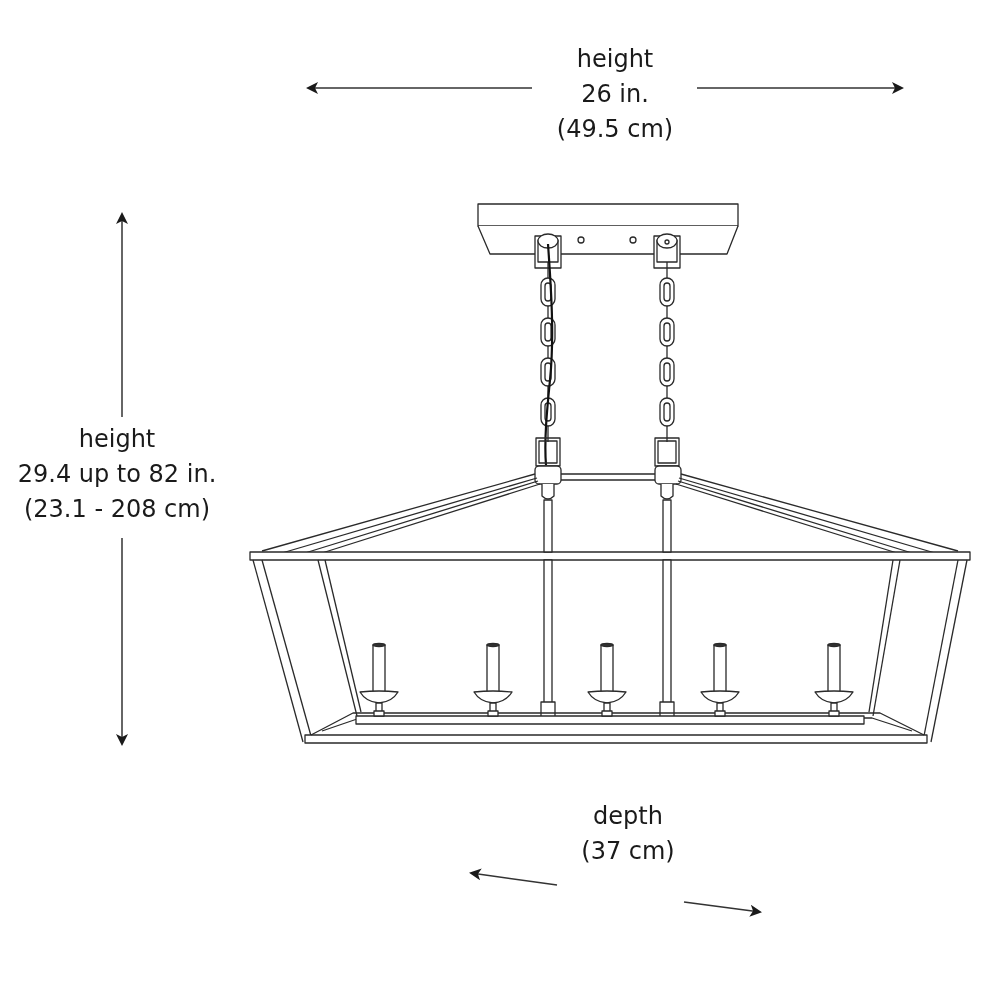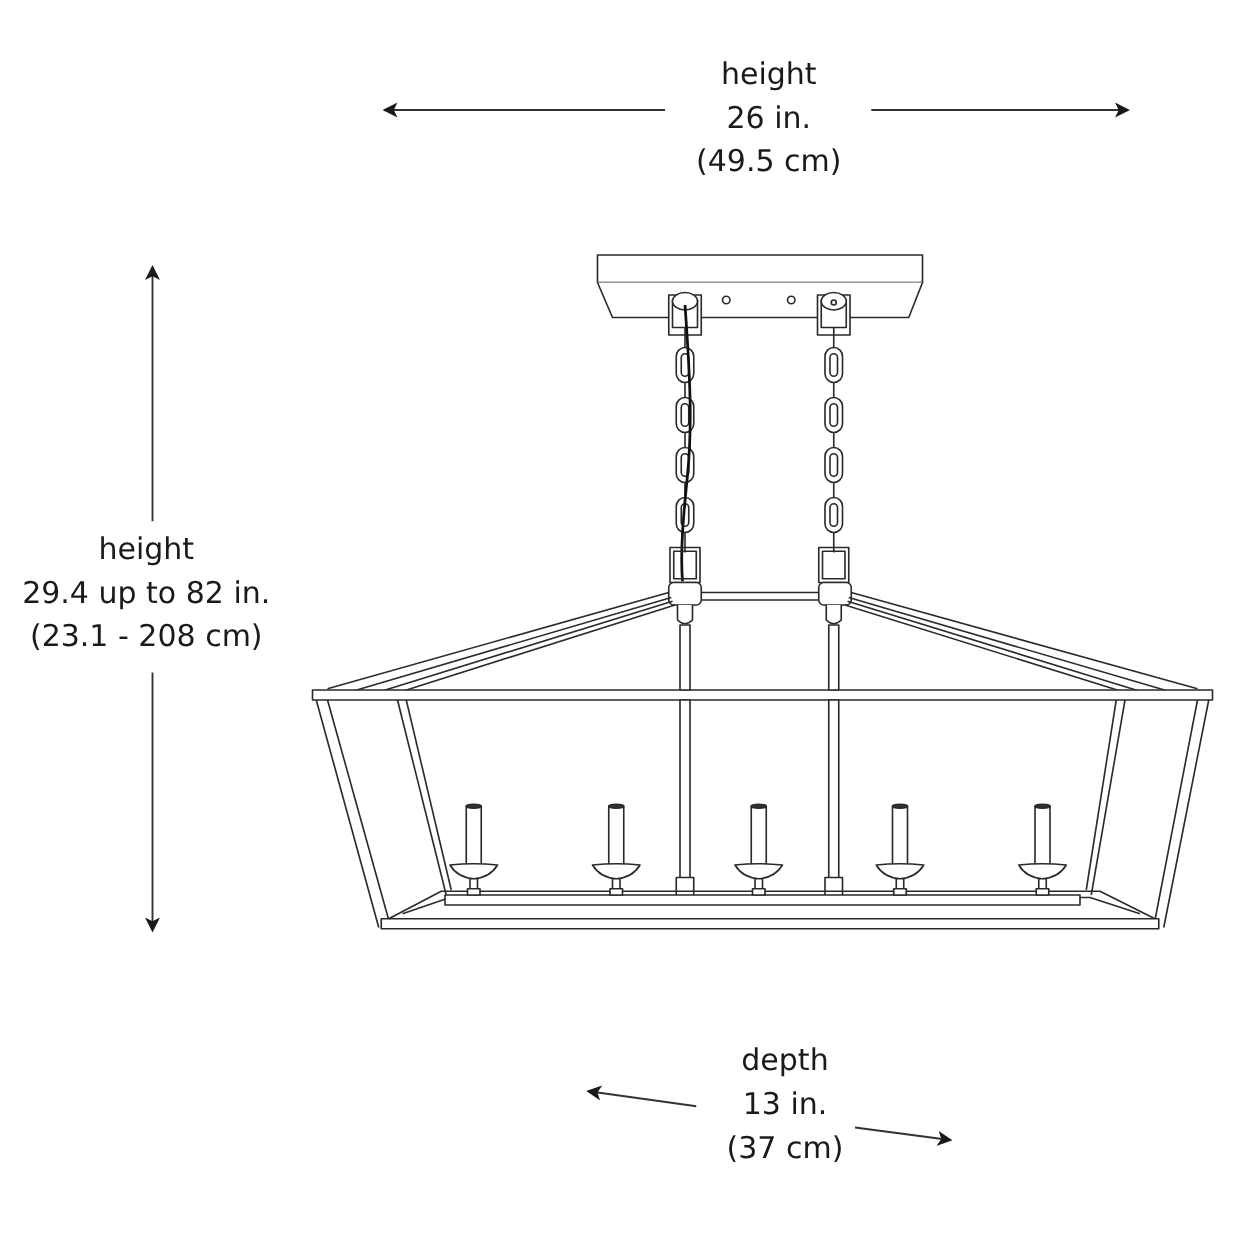--- a/index.html
+++ b/index.html
@@ -2,41 +2,40 @@
 <html><head>
 <meta charset="utf-8">
 <style>
   html, body { margin: 0; padding: 0; background: #ffffff; }
   body { width: 1000px; height: 1000px; position: relative; overflow: hidden;
          font-family: "DejaVu Sans", sans-serif; color: #1a1a1a; }
   .label { position: absolute; text-align: center; font-size: 24px; line-height: 35px; color: #1a1a1a; }
   .label div { white-space: nowrap; }
   #width-label { left: 515px; top: 42px; width: 200px; }
   #height-label { left: 7px; top: 422px; width: 220px; }
-  #depth-label { left: 528px; top: 831px; width: 200px; }
+  #depth-label { left: 528px; top: 799px; width: 200px; }
   svg.drawing { position: absolute; left: 0; top: 0; }
 </style>
 </head>
 <body>
 
 <div class="label" id="width-label">
   <div>height</div>
   <div>26 in.</div>
   <div>(49.5 cm)</div>
 </div>
 
 <div class="label" id="height-label">
   <div>height</div>
   <div>29.4 up to 82 in.</div>
   <div>(23.1 - 208 cm)</div>
 </div>
 
 <div class="label" id="depth-label">
   <div>depth</div>
-  <div>13 in.</div>
   <div>(37 cm)</div>
 </div>
 
 <svg class="drawing" width="1000" height="1000" viewBox="0 0 1000 1000">
   <defs>
     <marker id="arrowhead" viewBox="0 0 12 12" refX="10" refY="6" markerWidth="12" markerHeight="12" orient="auto-start-reverse" markerUnits="userSpaceOnUse">
       <path d="M0,0 L12,6 L0,12 L3,6 Z" fill="#1a1a1a"></path>
     </marker>
   </defs>
 

